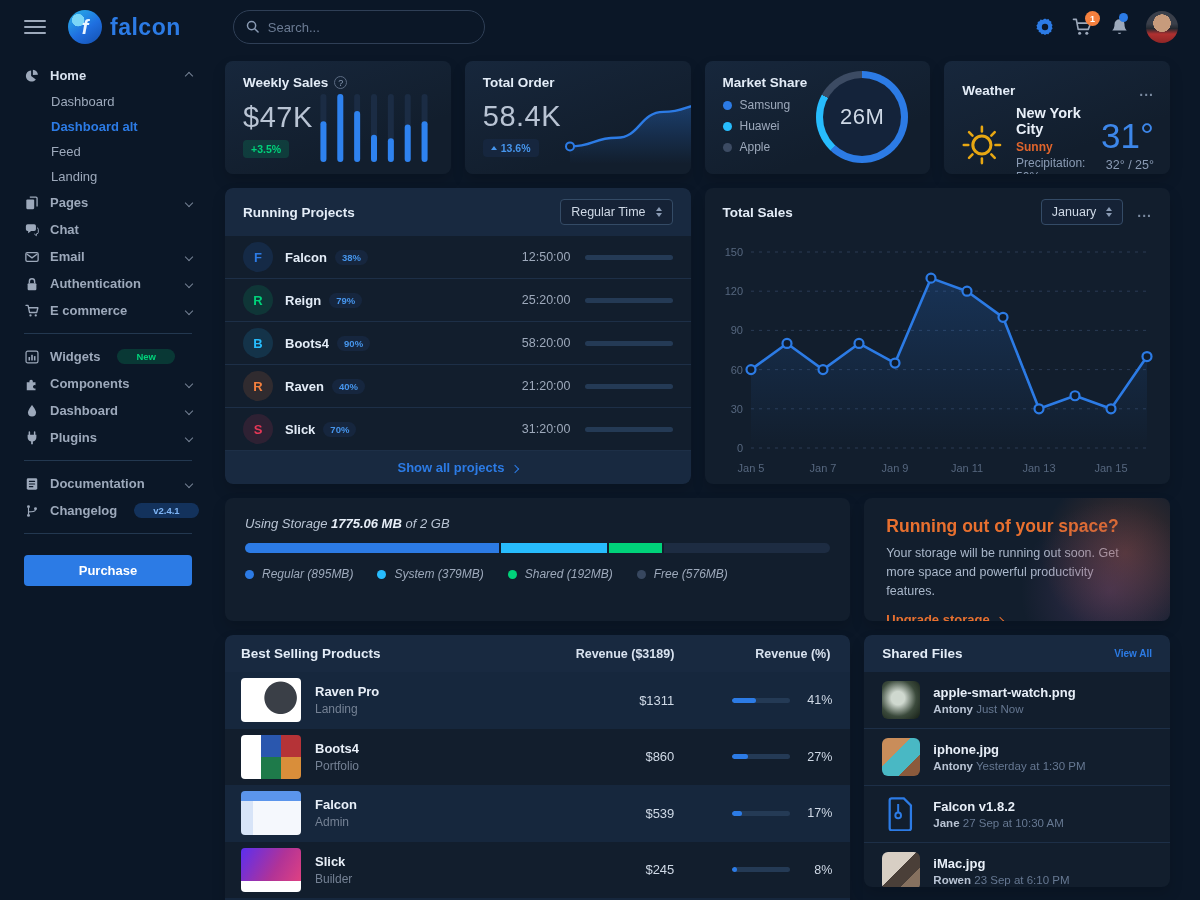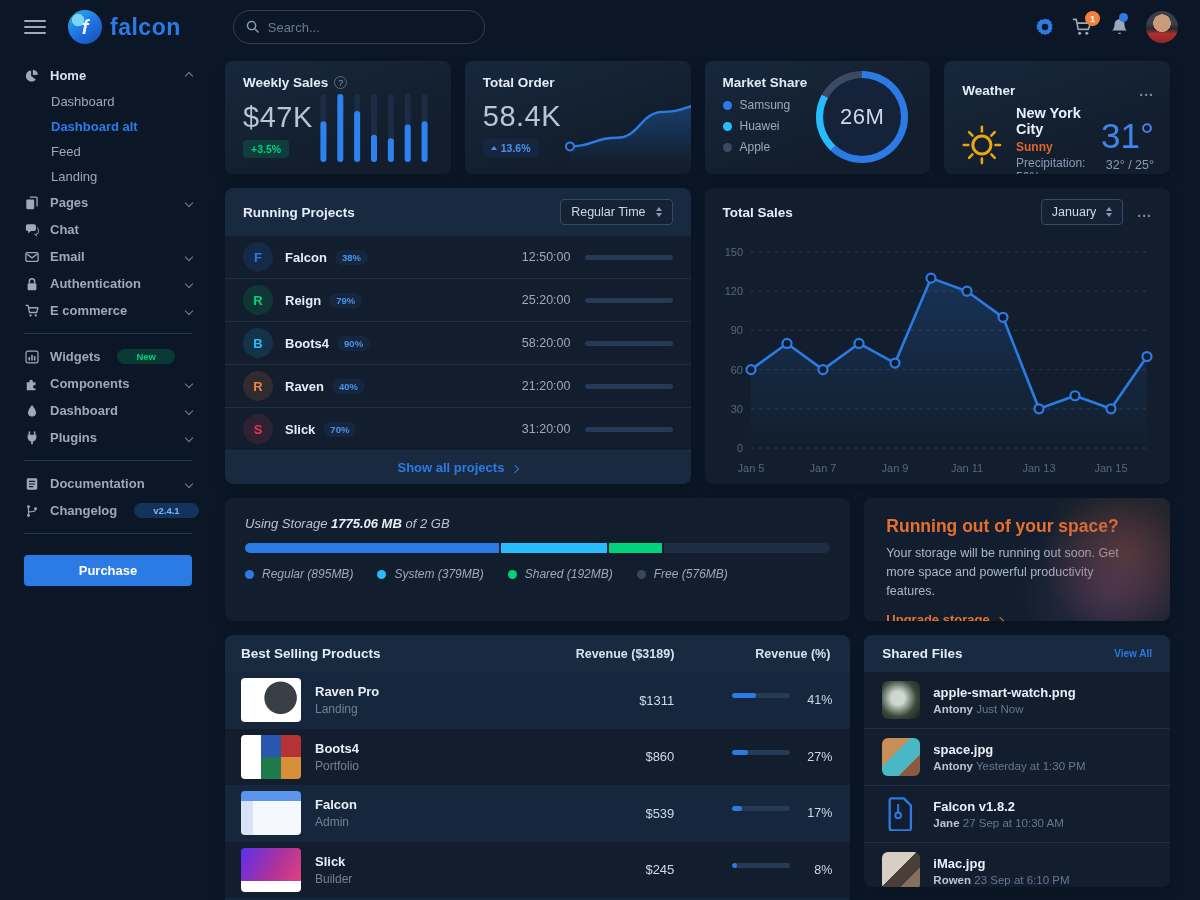--- a/index.html
+++ b/index.html
@@ -119,21 +119,21 @@
   .space-link { color:#e8702f; font-weight:bold; font-size:13px; margin-top:12px; display:inline-block; cursor:pointer; }
   
   .bs-header { display:grid; grid-template-columns:1fr 150px 150px; }
   .bs-row { display:grid; grid-template-columns:1fr 150px 150px; align-items:center; height:56.5px; padding:0 0; }
   .bs-row:nth-child(odd) { background:#16273d; }
   .bs-prod { display:flex; align-items:center; gap:14px; padding-left:16px; }
   .bs-thumb { width:60px; height:44px; border-radius:4px; flex:none; }
   .bs-name { font-weight:bold; font-size:13px; color:#e8eff8; }
   .bs-cat { color:#748194; font-size:12px; margin-top:3px; }
   .bs-rev { text-align:right; color:#cfd9e6; font-size:13px; padding-right:26px; }
-  .bs-pcell { display:flex; align-items:flex-start; gap:10px; justify-content:flex-end; padding-right:18px; }
+  .bs-pcell { display:flex; align-items:center; gap:10px; justify-content:flex-end; padding-right:18px; }
   .bs-track { width:58px; height:5px; background:#243A55; border-radius:3px; overflow:hidden; }
   .bs-pct { color:#cfd9e6; font-size:12.5px; width:32px; text-align:right; }
   
   .sf-card { align-self:start; height:252px; }
   .sf-item { display:flex; align-items:center; gap:13px; padding:9px 18px; border-bottom:1px solid #1d2f47; }
   .sf-thumb { width:38px; height:38px; border-radius:6px; flex:none; }
   .sf-name { font-weight:bold; font-size:13px; color:#e8eff8; cursor:pointer; }
   .sf-meta { font-size:11.5px; margin-top:3px; color:#9da9bb; }
   .sf-meta b { color:#b9c4d4; }
   .sf-meta span { color:#667892; }
@@ -669,21 +669,21 @@
         <div class="sf-item">
      <span class="sf-thumb thumb-watch"></span>
      <span>
             <div class="sf-name">apple-smart-watch.png</div>
      <div class="sf-meta"><b>Antony</b> <span>Just Now</span></div>
           </span>
    </div>
         <div class="sf-item">
      <span class="sf-thumb thumb-iphone"></span>
      <span>
-            <div class="sf-name">space.jpg</div>
+            <div class="sf-name">iphone.jpg</div>
      <div class="sf-meta"><b>Antony</b> <span>Yesterday at 1:30 PM</span></div>
           </span>
    </div>
         <div class="sf-item">
      <span class="sf-thumb thumb-file">
             <svg width="30" height="34" viewBox="0 0 20 24">
               <path d="M3 1h9l5 5v16a1.5 1.5 0 0 1-1.5 1.5h-12A1.5 1.5 0 0 1 2 22V2.5A1.5 1.5 0 0 1 3.5 1z" fill="none" stroke="#2c7be5" stroke-width="1.6"></path>
               <circle cx="8" cy="13" r="2" fill="none" stroke="#2c7be5" stroke-width="1.4"></circle>
               <path d="M8 5v6" stroke="#2c7be5" stroke-width="1.4"></path>
             </svg>

